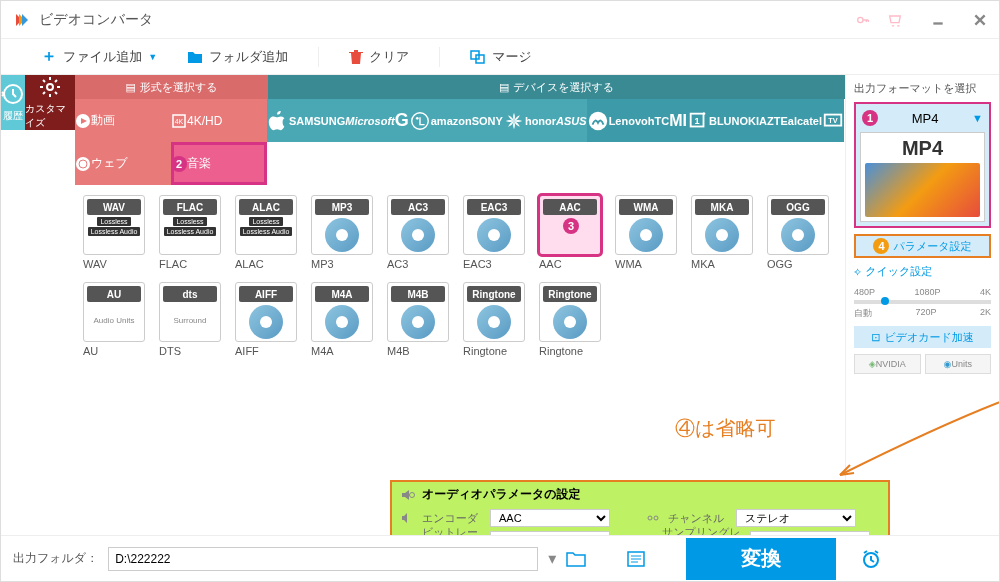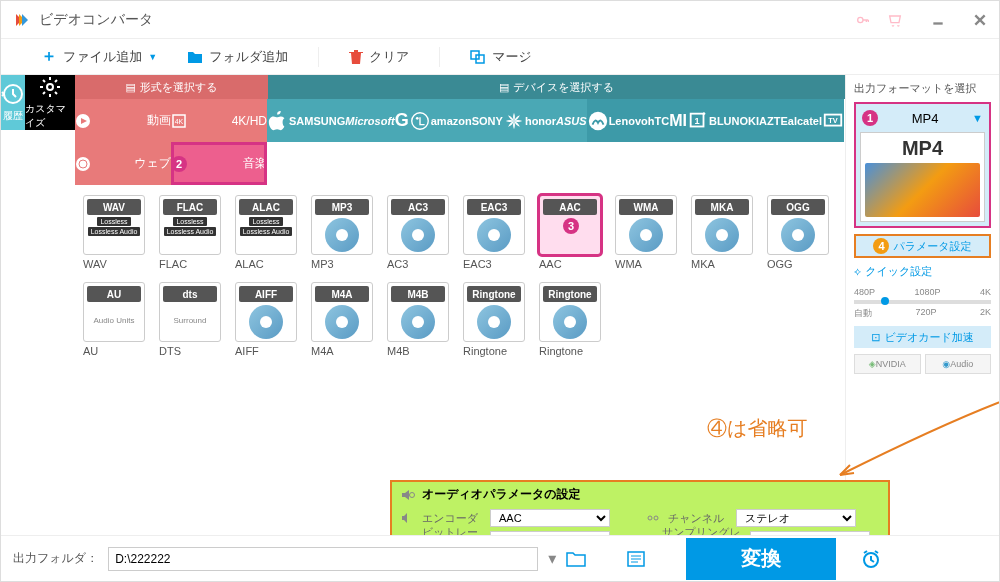--- a/index.html
+++ b/index.html
@@ -16,50 +16,50 @@
 .tbtn .plus{color:#0099e5;font-size:16px;font-weight:bold}
 .tbtn .dd{color:#0099e5;font-size:9px}
 .tbtn .folder-ico{color:#0099e5}
 .tbtn .trash{color:#e74c3c}
 .tbtn .merge-ico{color:#0099e5}
 .sep{height:20px;width:1px;background:#eee}
 .content{flex:1;display:flex;overflow:hidden}
 .sidebar{width:74px;display:flex;}
 .sbtn{height:55px;display:flex;flex-direction:column;align-items:center;justify-content:center;gap:3px;color:#fff;font-size:10px;cursor:pointer}
 .sbtn.hist{background:#5fc9d8}
-.sbtn.cust{background:#000000}
+.sbtn.cust{background:#7f1d1d}
 .sbtn svg{width:24px;height:24px}
 .main{flex:1;display:flex;flex-direction:column;position:relative}
 .cat-header{height:24px;display:flex;font-size:11px;color:#fff}
 .cat-header .ch1{width:193px;background:#d96b6b;display:flex;align-items:center;justify-content:center;gap:4px}
 .cat-header .ch2{flex:1;background:#3a8a94;display:flex;align-items:center;justify-content:center;gap:4px}
 .cat-tabs{display:flex}
 .cat-col{width:96px;display:flex;flex-direction:column}
-.cat-cell{height:43px;display:flex;align-items:center;justify-content:space-between;gap:6px;color:#fff;font-size:12px;cursor:pointer}
+.cat-cell{height:43px;display:flex;align-items:center;justify-content:flex-start;color:#fff;font-size:12px;cursor:pointer}
 .cat-col.c1 .cat-cell{background:#e87a7a}
 .cat-col.c2 .cat-cell{background:#e87a7a}
 .cat-cell.active{background:#ed5f8e!important;outline:3px solid #d63384;outline-offset:-3px}
 .brands{flex:1;display:flex;flex-direction:row}
 .brand-row{height:43px;display:flex}
 .brand-cell{flex:1;display:flex;align-items:center;justify-content:center;color:#fff;font-size:11px;font-weight:bold;cursor:pointer}
 .br1 .brand-cell{background:#4aa8b5}
 .br2 .brand-cell{background:#3d9aa8}
 .brand-cell svg{width:22px;height:22px;fill:#fff}
 .formats{padding:10px 8px;display:flex;flex-wrap:wrap;gap:6px}
 .fmt{width:70px;display:flex;flex-direction:column;gap:3px;cursor:pointer}
 .fmt-ico{width:62px;height:60px;background:#fff;border:1px solid #ccc;border-radius:3px;display:flex;flex-direction:column;align-items:center;justify-content:flex-start;padding-top:3px;position:relative}
 .fmt-badge{width:54px;height:16px;background:#555;color:#fff;font-size:10px;font-weight:bold;border-radius:2px;display:flex;align-items:center;justify-content:center}
 .fmt-disc{width:34px;height:34px;border-radius:50%;background:linear-gradient(135deg,#8ec5e0,#5a9bc4);margin-top:3px;position:relative}
 .fmt-disc::after{content:"";position:absolute;top:11px;left:11px;width:12px;height:12px;background:#fff;border-radius:50%}
 .fmt.sel .fmt-ico{outline:3px solid #d63384;outline-offset:-1px;background:#fde}
 .fmt-label{font-size:11px;color:#555}
 .lossless{font-size:7px;background:#333;color:#fff;padding:1px 3px;border-radius:1px;margin-top:2px}
 .circ-num{width:16px;height:16px;border-radius:50%;background:#d63384;color:#fff;font-size:11px;display:inline-flex;align-items:center;justify-content:center;font-weight:bold}
 .circ-num.orange{background:#f39c12}
-.annotation{position:absolute;top:340px;left:632px;color:#e67e22;font-size:20px;font-weight:normal}
+.annotation{position:absolute;top:340px;left:600px;color:#e67e22;font-size:20px;font-weight:normal}
 .audio-panel{position:absolute;top:405px;left:315px;width:500px;height:90px;background:#bef264;border:2px solid #e67e22;padding:4px 8px}
 .ap-title{font-size:12px;font-weight:bold;display:flex;align-items:center;gap:6px;margin-bottom:4px}
 .ap-row{display:flex;gap:8px;align-items:center;height:22px;font-size:11px}
 .ap-label{width:60px;color:#666}
 .ap-select{width:120px;height:18px;border:1px solid #ccc;font-size:11px;padding:0 4px;background:#fff}
 .ap-ico{width:14px;height:14px;color:#888}
 .arrow-svg{position:absolute;top:320px;left:745px;width:190px;height:90px;pointer-events:none}
 .rightpanel{width:154px;border-left:1px solid #eee;padding:6px 8px;display:flex;flex-direction:column;gap:6px;font-size:11px}
 .rp-title{font-size:11px;color:#555}
 .fmt-select{height:126px;border:2px solid #d63384;background:#d4ecf9;padding:4px;display:flex;flex-direction:column}
@@ -479,21 +479,21 @@
           <span>⊡</span>
           <span>ビデオカード加速</span>
         </div>
       <div class="gpu-row">
         <div class="gpu-chip">
             <span style="color:#7b7">◈</span>
             <span>NVIDIA</span>
           </div>
         <div class="gpu-chip">
             <span style="color:#39c">◉</span>
-            <span>Audio</span>
+            <span>Units</span>
           </div>
       </div>
     </div>
   </div>
 
   <div class="bottombar">
     <span class="out-label">出力フォルダ：</span>
     <input class="out-input" value="D:\222222" style="">
     <span class="out-dd">▾</span>
     <svg class="bb-ico" viewBox="0 0 20 18">

